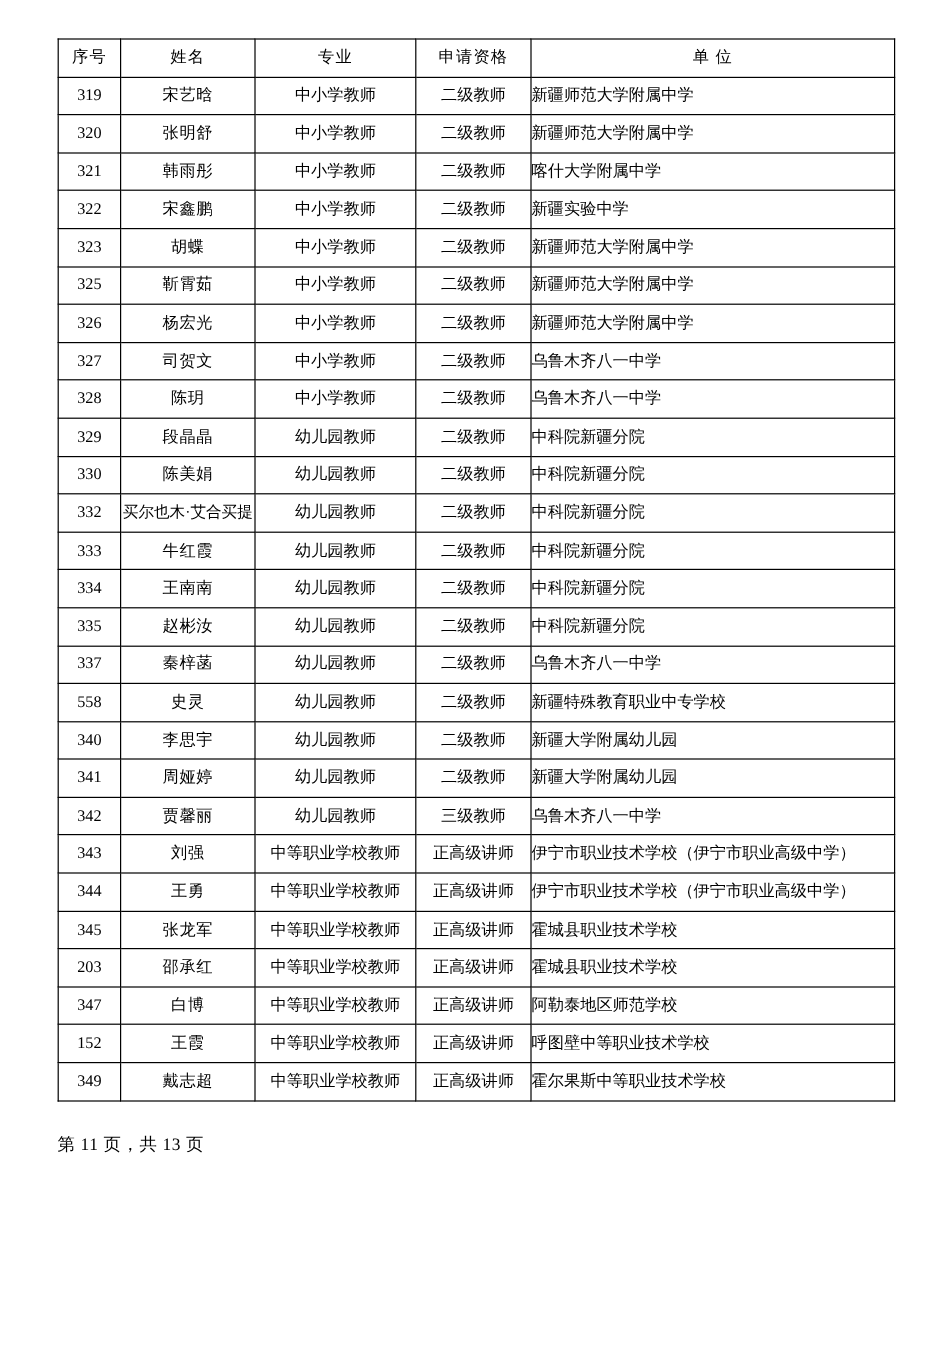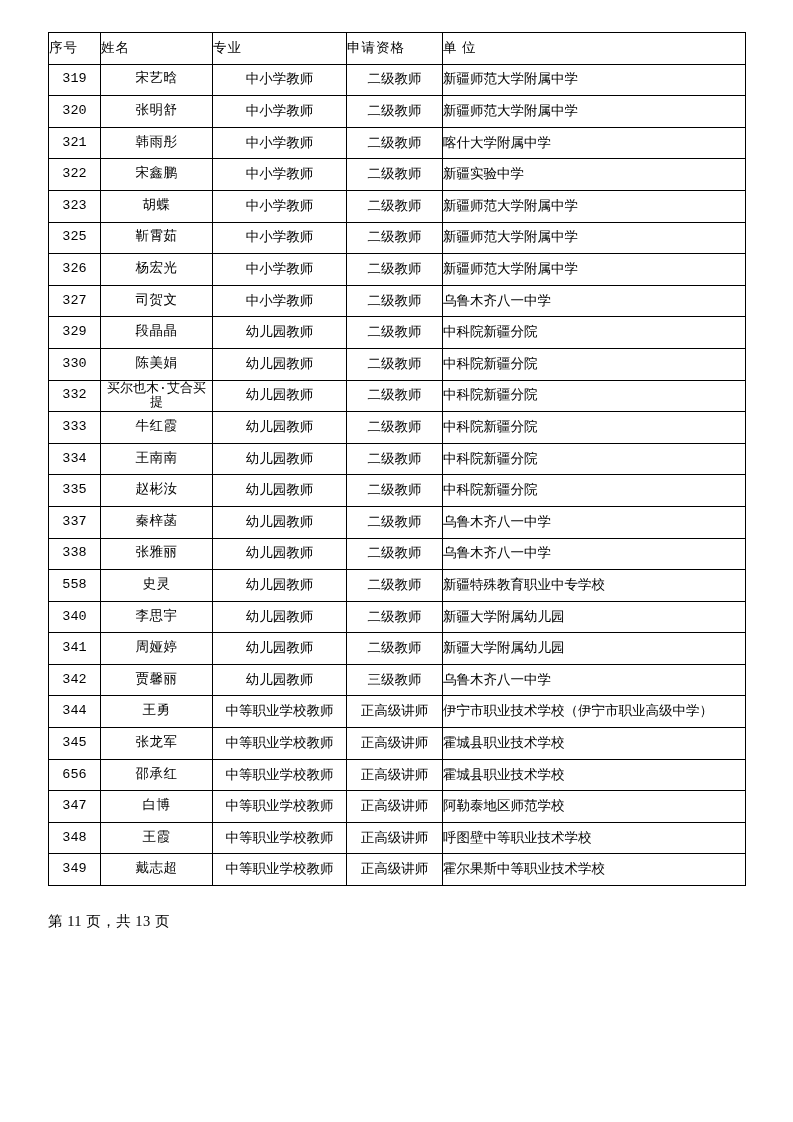--- a/index.html
+++ b/index.html
@@ -36,39 +36,38 @@
     height: 30.6px;
     vertical-align: middle;
   }
   col.c-seq   { width: 52px; }
   col.c-name  { width: 112px; }
   col.c-major { width: 134px; }
   col.c-qual  { width: 96px; }
   col.c-unit  { width: 303px; }
 
   table.roster thead th {
-    text-align: left;
+    text-align: center;
     font-weight: normal;
     letter-spacing: 1px;
   }
   td.seq, td.name, td.major, td.qual {
     text-align: center;
   }
   td.unit {
     text-align: left;
     padding-left: 7px;
     border-radius: 13px;
   }
   td.seq {
-    font-family: Liberation Mono, monospace;
+    font-family: Liberation Serif, serif;
     font-size: 14px;
   }
   td.name {
     letter-spacing: 0.5px;
-    font-family: Liberation Mono, monospace;
   }
   td.name.long {
     letter-spacing: 0;
     font-size: 13px;
   }
   .footer {
     width: 697px;
     margin: 26px auto 0 auto;
     text-align: left;
     font-size: 14.5px;
@@ -148,20 +147,27 @@
           <td class="unit">新疆师范大学附属中学</td>
         </tr>
         <tr>
           <td class="seq">327</td>
           <td class="name">司贺文</td>
           <td class="major">中小学教师</td>
           <td class="qual">二级教师</td>
           <td class="unit">乌鲁木齐八一中学</td>
         </tr>
         <tr>
+          <td class="seq">328</td>
+          <td class="name">陈玥</td>
+          <td class="major">中小学教师</td>
+          <td class="qual">二级教师</td>
+          <td class="unit">乌鲁木齐八一中学</td>
+        </tr>
+        <tr>
           <td class="seq">329</td>
           <td class="name">段晶晶</td>
           <td class="major">幼儿园教师</td>
           <td class="qual">二级教师</td>
           <td class="unit">中科院新疆分院</td>
         </tr>
         <tr>
           <td class="seq">330</td>
           <td class="name">陈美娟</td>
           <td class="major">幼儿园教师</td>
@@ -197,27 +203,20 @@
           <td class="unit">中科院新疆分院</td>
         </tr>
         <tr>
           <td class="seq">337</td>
           <td class="name">秦梓菡</td>
           <td class="major">幼儿园教师</td>
           <td class="qual">二级教师</td>
           <td class="unit">乌鲁木齐八一中学</td>
         </tr>
         <tr>
-          <td class="seq">338</td>
-          <td class="name">张雅丽</td>
-          <td class="major">幼儿园教师</td>
-          <td class="qual">二级教师</td>
-          <td class="unit">乌鲁木齐八一中学</td>
-        </tr>
-        <tr>
           <td class="seq">558</td>
           <td class="name">史灵</td>
           <td class="major">幼儿园教师</td>
           <td class="qual">二级教师</td>
           <td class="unit">新疆特殊教育职业中专学校</td>
         </tr>
         <tr>
           <td class="seq">340</td>
           <td class="name">李思宇</td>
           <td class="major">幼儿园教师</td>
@@ -232,49 +231,56 @@
           <td class="unit">新疆大学附属幼儿园</td>
         </tr>
         <tr>
           <td class="seq">342</td>
           <td class="name">贾馨丽</td>
           <td class="major">幼儿园教师</td>
           <td class="qual">三级教师</td>
           <td class="unit">乌鲁木齐八一中学</td>
         </tr>
         <tr>
+          <td class="seq">343</td>
+          <td class="name">刘强</td>
+          <td class="major">中等职业学校教师</td>
+          <td class="qual">正高级讲师</td>
+          <td class="unit">伊宁市职业技术学校（伊宁市职业高级中学）</td>
+        </tr>
+        <tr>
           <td class="seq">344</td>
           <td class="name">王勇</td>
           <td class="major">中等职业学校教师</td>
           <td class="qual">正高级讲师</td>
           <td class="unit">伊宁市职业技术学校（伊宁市职业高级中学）</td>
         </tr>
         <tr>
           <td class="seq">345</td>
           <td class="name">张龙军</td>
           <td class="major">中等职业学校教师</td>
           <td class="qual">正高级讲师</td>
           <td class="unit">霍城县职业技术学校</td>
         </tr>
         <tr>
-          <td class="seq">656</td>
+          <td class="seq">203</td>
           <td class="name">邵承红</td>
           <td class="major">中等职业学校教师</td>
           <td class="qual">正高级讲师</td>
           <td class="unit">霍城县职业技术学校</td>
         </tr>
         <tr>
           <td class="seq">347</td>
           <td class="name">白博</td>
           <td class="major">中等职业学校教师</td>
           <td class="qual">正高级讲师</td>
           <td class="unit">阿勒泰地区师范学校</td>
         </tr>
         <tr>
-          <td class="seq">348</td>
+          <td class="seq">152</td>
           <td class="name">王霞</td>
           <td class="major">中等职业学校教师</td>
           <td class="qual">正高级讲师</td>
           <td class="unit">呼图壁中等职业技术学校</td>
         </tr>
         <tr>
           <td class="seq">349</td>
           <td class="name">戴志超</td>
           <td class="major">中等职业学校教师</td>
           <td class="qual">正高级讲师</td>

